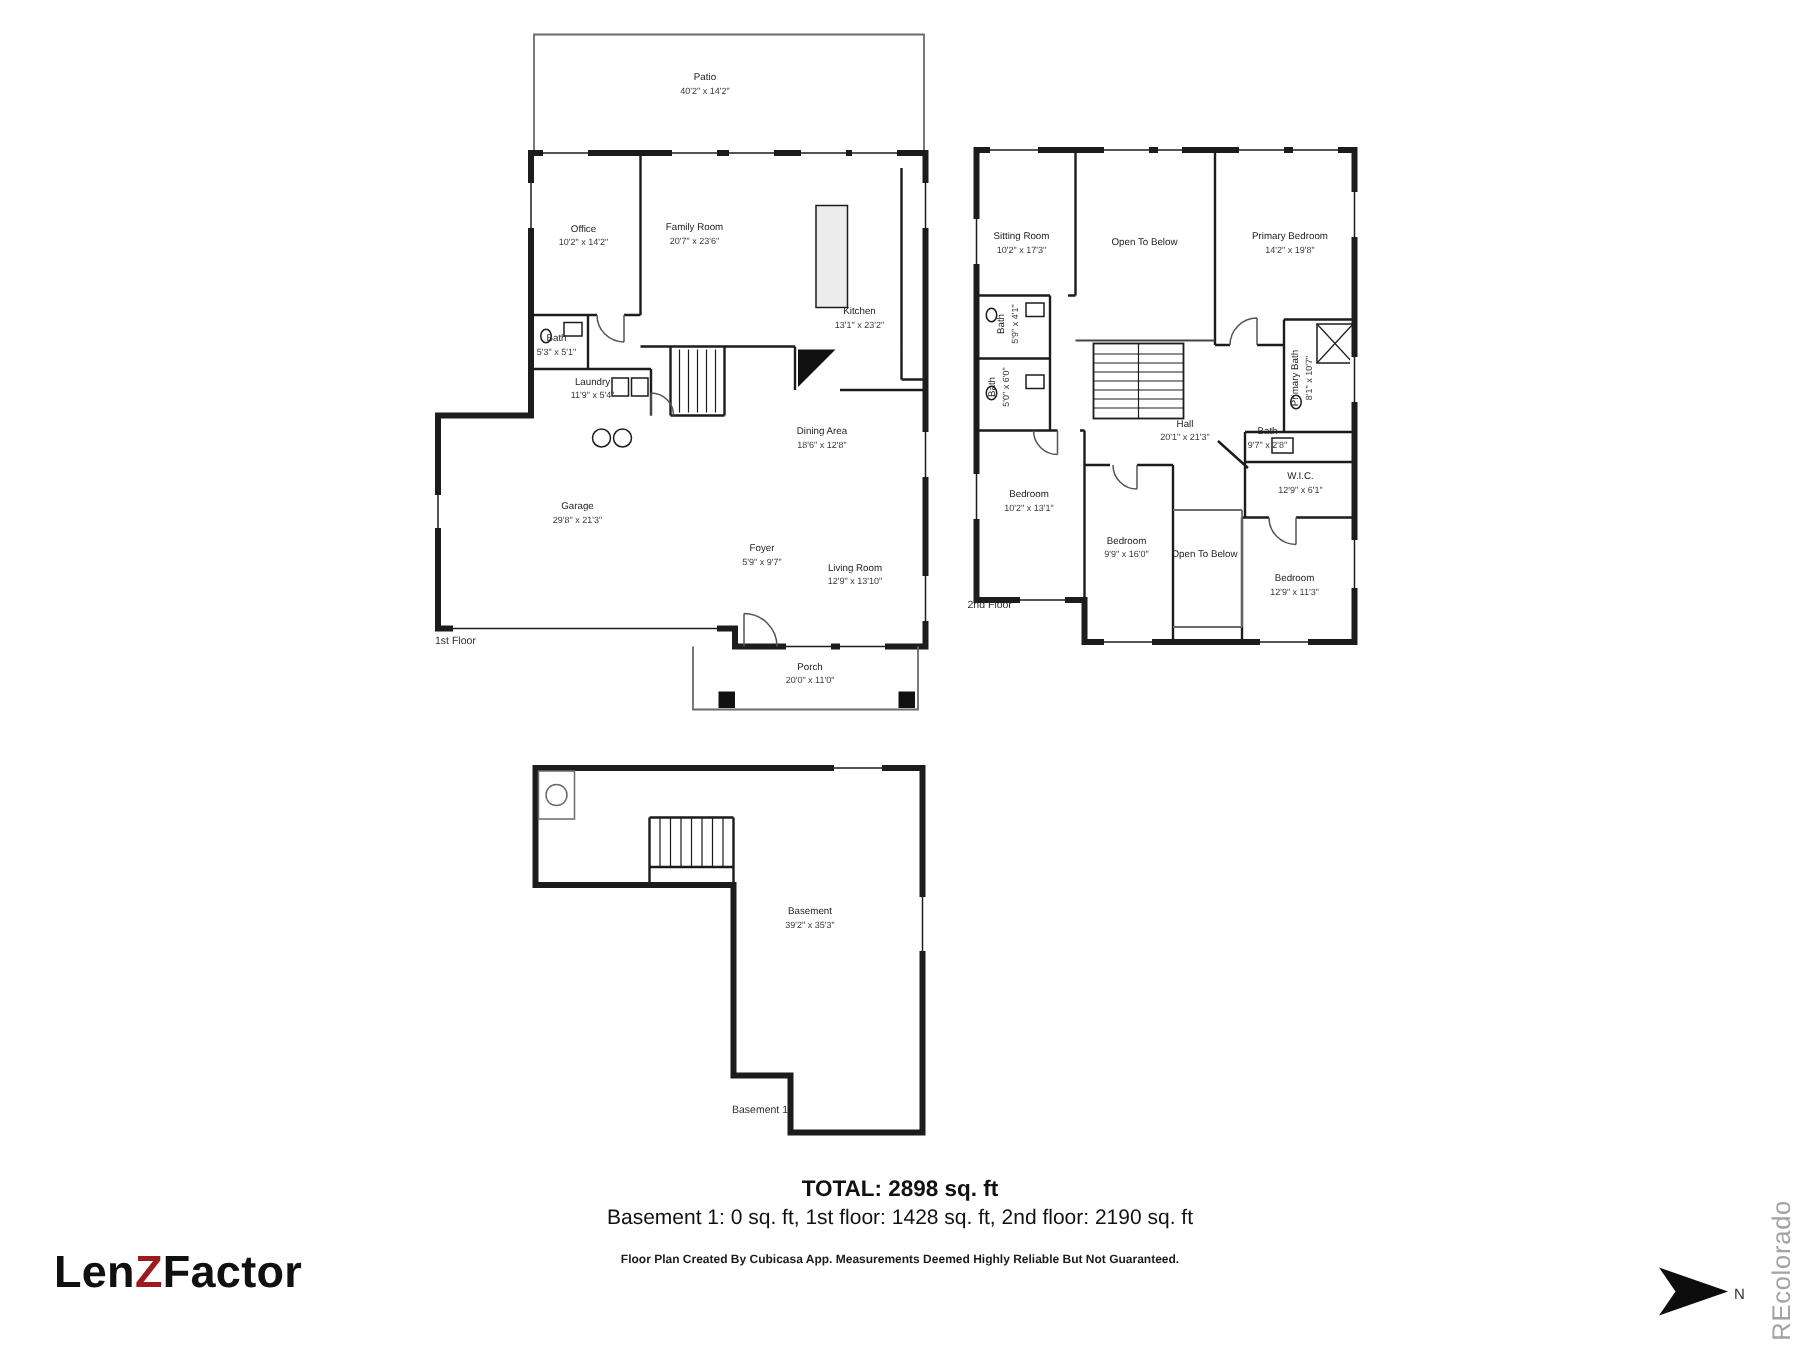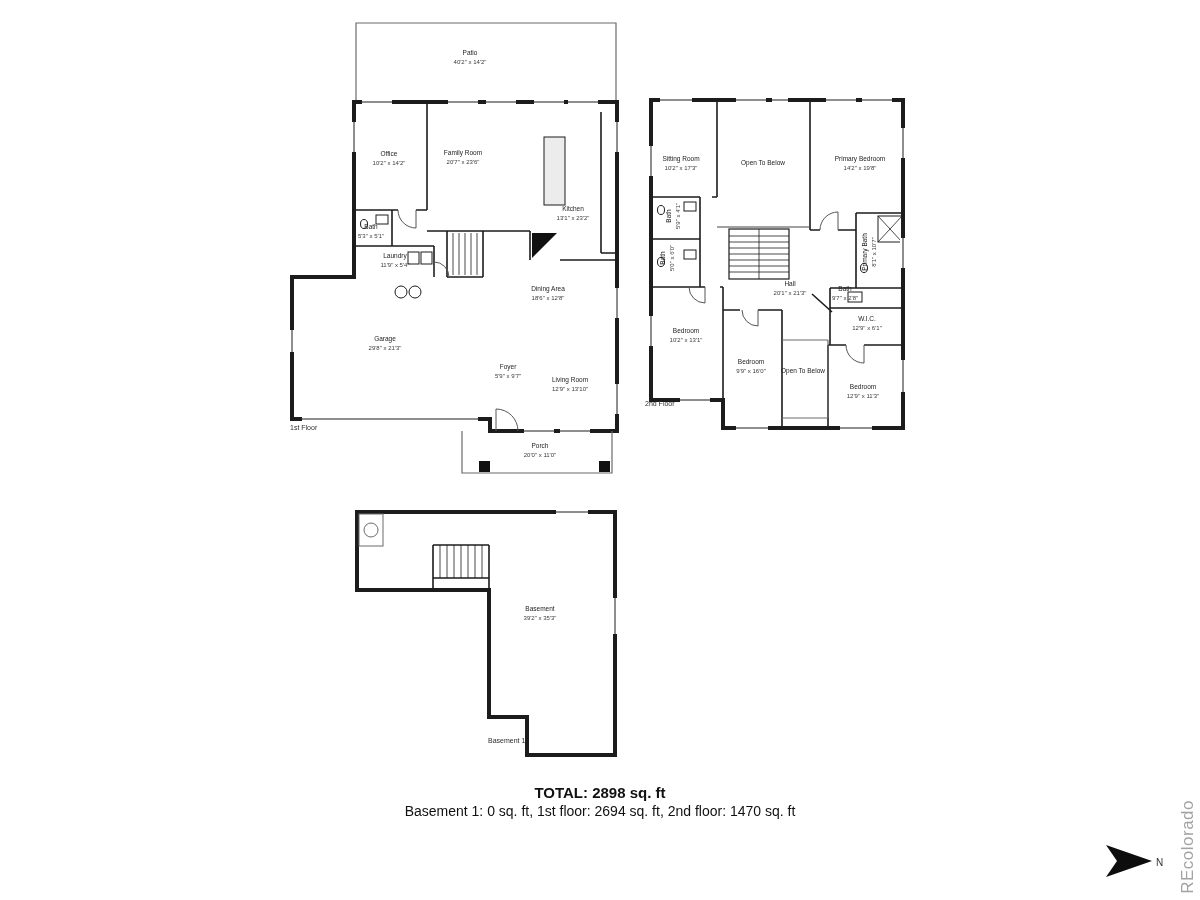--- a/index.html
+++ b/index.html
@@ -190,18 +190,20 @@
   <div class="floor-tag" style="left:645px;top:400px">2nd Floor</div>
 
   <div class="label" style="left:540px;top:613px">
       <span class="room-name">Basement</span>
       <span class="room-dims">39'2" x 35'3"</span>
     </div>
   <div class="floor-tag" style="left:488px;top:737px">Basement 1</div>
 
   <div class="footer">
     <div class="total">TOTAL: 2898 sq. ft</div>
-    <div class="sline">Basement 1: 0 sq. ft, 1st floor: 2694 sq. ft, 2nd floor: 1470 sq. ft</div>
+    <div class="sline">Basement 1: 0 sq. ft, 1st floor: 1428 sq. ft, 2nd floor: 2190 sq. ft</div>
+    <div class="disclaimer">Floor Plan Created By Cubicasa App. Measurements Deemed Highly Reliable But Not Guaranteed.</div>
   </div>
 
+  <div class="logo"><span>Len</span><span class="z">Z</span><span>Factor</span></div>
   <div class="watermark">REcolorado</div>
 
 </div>
 
 </body></html>

